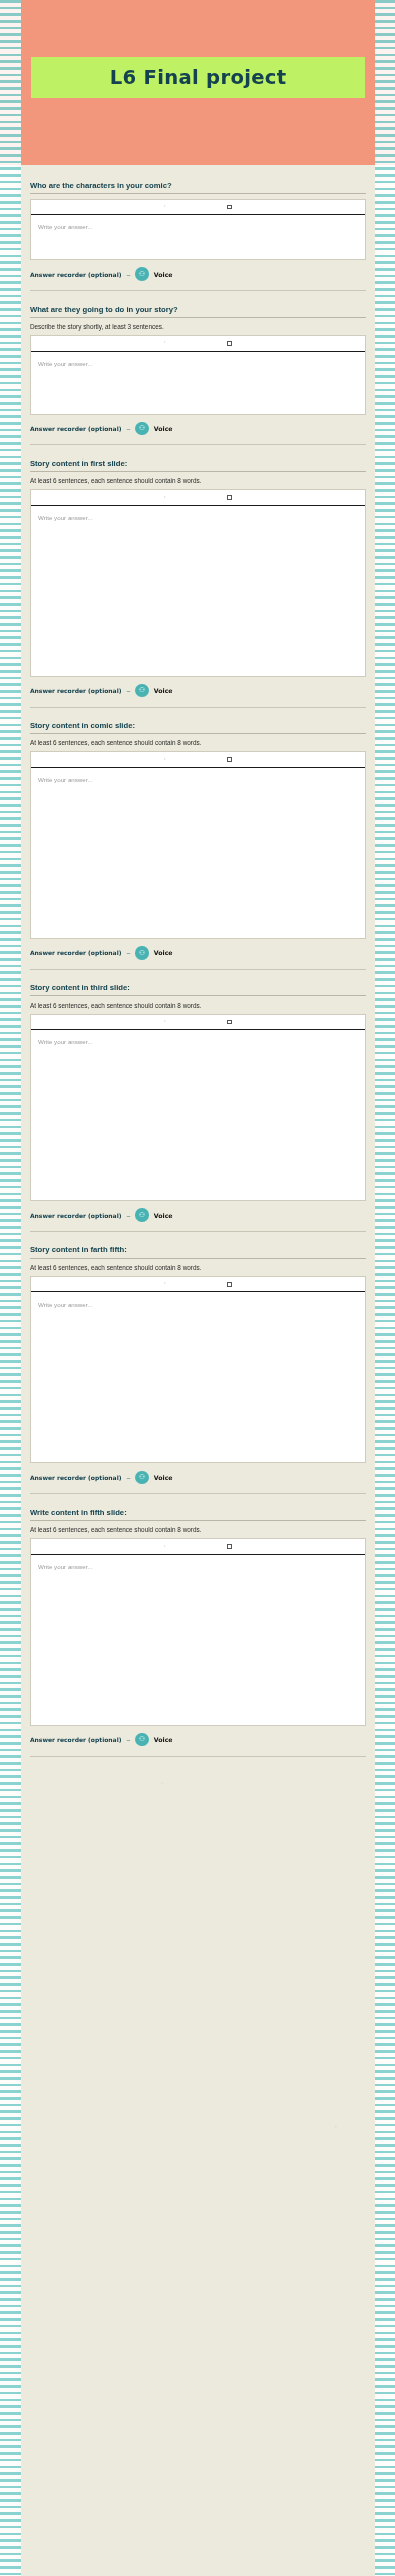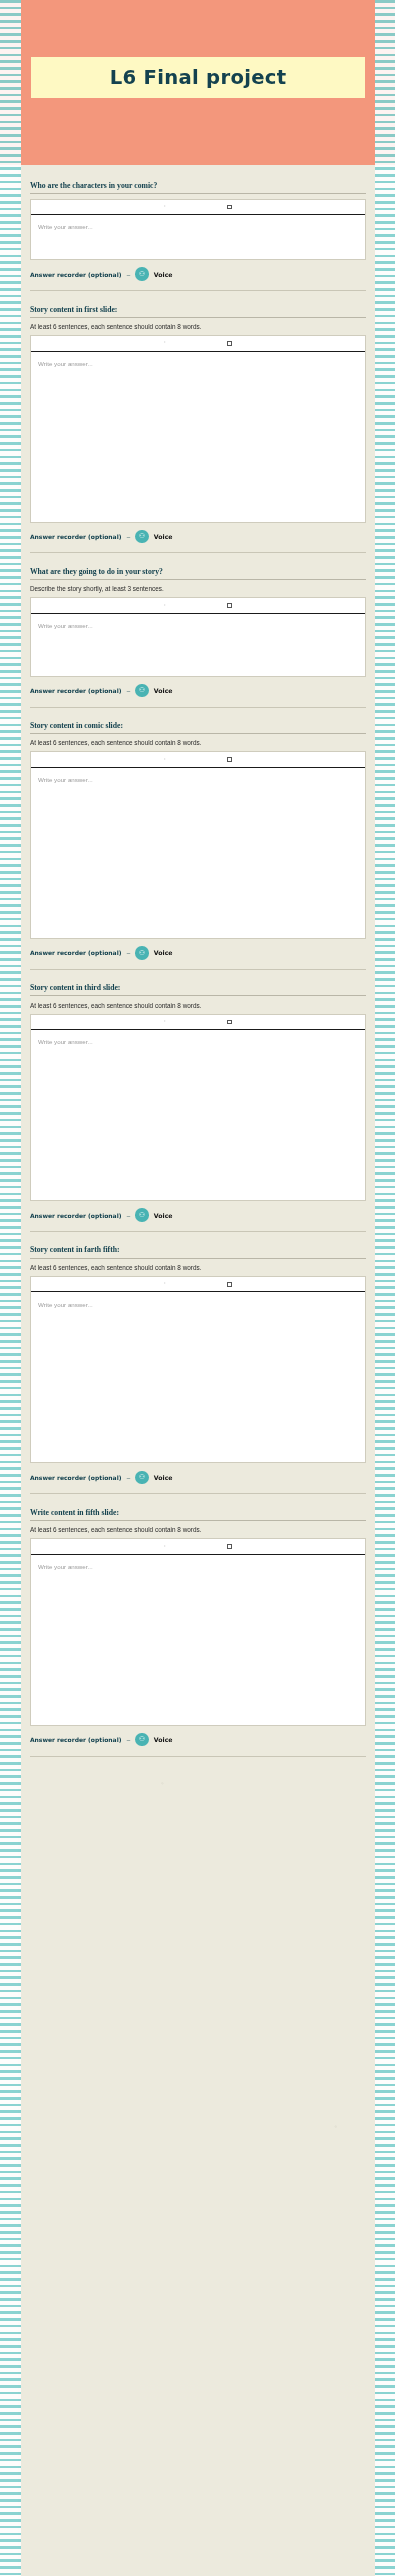--- a/index.html
+++ b/index.html
@@ -46,21 +46,21 @@
     height: 165px;
     background: #f3977c;
     z-index: 1;
   }
   .title-plate {
     position: absolute;
     left: 31px;
     right: 31px;
     top: 57px;
     height: 41px;
-    background: #fef9c3;
+    background: #bef264;
     display: flex;
     align-items: center;
     justify-content: center;
   }
   .title-plate h1 {
     margin: 0;
     font-size: 19.6px;
     font-weight: bold;
     color: #14424f;
     letter-spacing: 0.3px;
@@ -83,21 +83,21 @@
   }
 
   
   .qblock { margin-bottom: 13.4px; }
 
   .qtitle {
     font-size: 7.7px;
     font-weight: bold;
     color: #14424f;
     margin: 0 0 3.1px 0;
-    font-family: Liberation Serif, serif;
+    font-family: Liberation Sans, sans-serif;
   }
   .qtitle-rule {
     border: 0;
     border-top: 0.5px solid #b9b6a7;
     margin: 0 0 5.2px 0;
   }
   .qsubtitle {
     font-size: 6.4px;
     color: #2b2b2b;
     margin: 0 0 5.2px 0;
@@ -206,48 +206,48 @@
           </div>
           <div class="recorder-row">
             <span class="recorder-label">Answer recorder (optional)</span>
             <span class="recorder-dash">–</span>
             <span class="mic-button">⚇</span>
             <span class="voice-label">Voice</span>
           </div>
           <hr class="block-rule">
         </div>
         <div class="qblock">
+          <h2 class="qtitle">What are they going to do in your story?</h2>
+          <hr class="qtitle-rule">
+          <p class="qsubtitle">Describe the story shortly, at least 3 sentences.</p>
+          <div class="editor">
+            <div class="toolbar">
+              <span class="tb-icon">ᐧ</span>
+              <span class="tb-icon sq"></span>
+            </div>
+            <div class="editor-area" style="min-height:62px"><span class="editor-placeholder">Write your answer...</span></div>
+          </div>
+          <div class="recorder-row">
+            <span class="recorder-label">Answer recorder (optional)</span>
+            <span class="recorder-dash">–</span>
+            <span class="mic-button">⚇</span>
+            <span class="voice-label">Voice</span>
+          </div>
+          <hr class="block-rule">
+        </div>
+        <div class="qblock">
           <h2 class="qtitle">Story content in first slide:</h2>
           <hr class="qtitle-rule">
           <p class="qsubtitle">At least 6 sentences, each sentence should contain 8 words.</p>
           <div class="editor">
             <div class="toolbar">
               <span class="tb-icon">ᐧ</span>
               <span class="tb-icon sq"></span>
             </div>
             <div class="editor-area" style="min-height:170px"><span class="editor-placeholder">Write your answer...</span></div>
-          </div>
-          <div class="recorder-row">
-            <span class="recorder-label">Answer recorder (optional)</span>
-            <span class="recorder-dash">–</span>
-            <span class="mic-button">⚇</span>
-            <span class="voice-label">Voice</span>
-          </div>
-          <hr class="block-rule">
-        </div>
-        <div class="qblock">
-          <h2 class="qtitle">What are they going to do in your story?</h2>
-          <hr class="qtitle-rule">
-          <p class="qsubtitle">Describe the story shortly, at least 3 sentences.</p>
-          <div class="editor">
-            <div class="toolbar">
-              <span class="tb-icon">ᐧ</span>
-              <span class="tb-icon sq"></span>
-            </div>
-            <div class="editor-area" style="min-height:62px"><span class="editor-placeholder">Write your answer...</span></div>
           </div>
           <div class="recorder-row">
             <span class="recorder-label">Answer recorder (optional)</span>
             <span class="recorder-dash">–</span>
             <span class="mic-button">⚇</span>
             <span class="voice-label">Voice</span>
           </div>
           <hr class="block-rule">
         </div>
         <div class="qblock">

